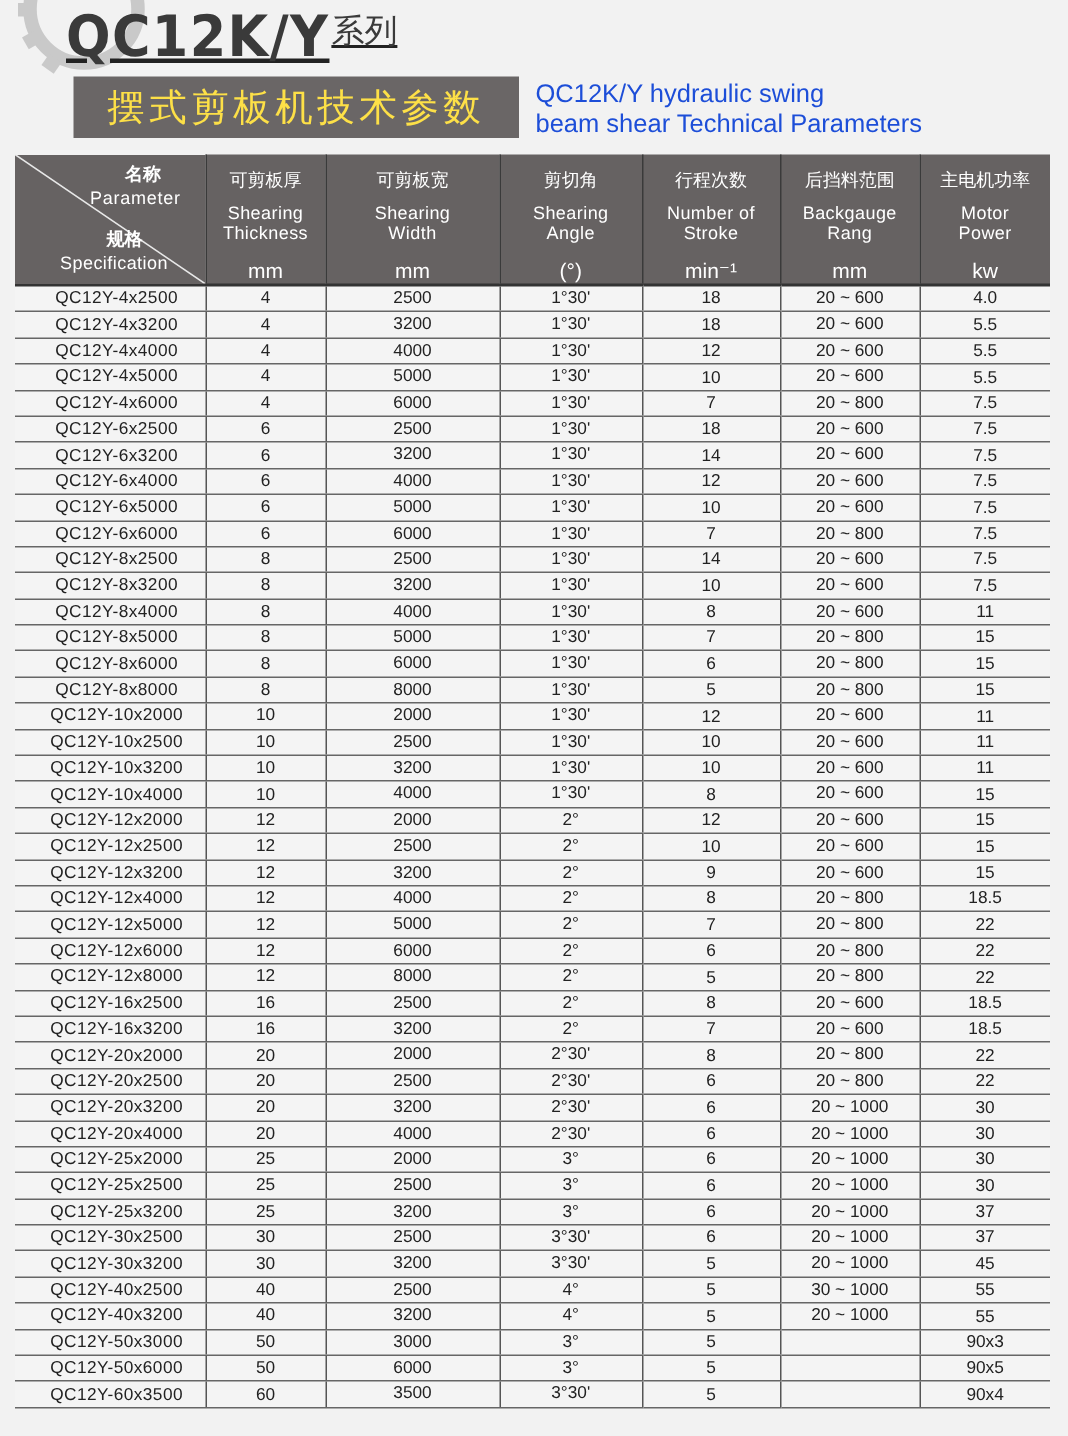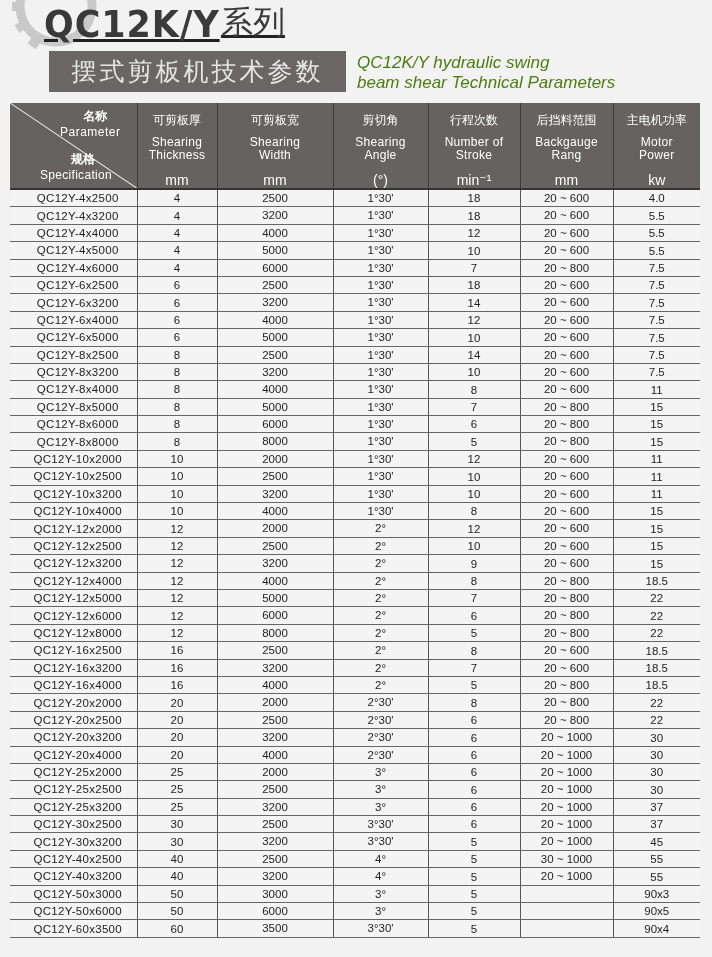--- a/index.html
+++ b/index.html
@@ -2,25 +2,25 @@
 <html><head>
 <meta charset="utf-8">
 <style>
   html, body { margin: 0; padding: 0; background: #f2f2f2; }
   body { width: 712px; height: 957px; position: relative; overflow: hidden;
          font-family: "Liberation Sans", "DejaVu Sans", sans-serif; color: #222; }
   .gear { position: absolute; left: 8px; top: -42px; width: 96px; height: 96px; }
   .title-main { position: absolute; left: 44px; top: 2px; height: 46px; display: flex; align-items: flex-start; text-decoration: underline; }
   .title-model { font-family: "DejaVu Sans", sans-serif; font-weight: bold; font-size: 38px; letter-spacing: 1px;
                  color: #3a3a3a; transform: scaleX(0.92); transform-origin: left bottom; line-height: 44px; }
-  .title-series { font-family: "DejaVu Sans", sans-serif; font-size: 32px; color: #3a3a3a; margin-left: -14px; line-height: 40px; }
+  .title-series { font-family: "DejaVu Sans", sans-serif; font-size: 22px; color: #3a3a3a; margin-left: -14px; line-height: 40px; }
   .subtitle-box { position: absolute; left: 49px; top: 51px; width: 297px; height: 41px; background: #6a6666;
-                  color: #e5e5e5; font-family: "DejaVu Sans", sans-serif; font-size: 25px; letter-spacing: 3px;
+                  color: #fde047; font-family: "DejaVu Sans", sans-serif; font-size: 25px; letter-spacing: 3px;
                   display: flex; align-items: center; justify-content: center; }
-  .subtitle-en { position: absolute; left: 357px; top: 53px; font-size: 17px; line-height: 20px; color: #4d7c0f; font-style: italic; }
+  .subtitle-en { position: absolute; left: 357px; top: 53px; font-size: 17px; line-height: 20px; color: #1d4ed8; }
 
   table.spec { position: absolute; left: 10px; top: 103px; width: 690px; border-collapse: collapse; table-layout: fixed; }
   table.spec col.c0 { width: 127px; } table.spec col.c1 { width: 80px; } table.spec col.c2 { width: 116px; }
   table.spec col.c3 { width: 95px; } table.spec col.c4 { width: 92px; } table.spec col.c5 { width: 93px; }
   table.spec col.c6 { width: 87px; }
   thead th { background: #666262; color: #fff; height: 83px; padding: 0; font-weight: normal; vertical-align: top;
              border-left: 1px solid #3a3a3a; border-bottom: 2px solid #333; }
   thead th:first-child { border-left: none; position: relative; }
   .h-cn { display: block; font-family: "DejaVu Sans", sans-serif; font-size: 12px; font-weight: normal; margin-top: 9px; }
   .h-en { display: block; font-size: 12px; line-height: 13px; margin-top: 7px; letter-spacing: 0.3px; }
@@ -201,20 +201,29 @@
       <tr>
         <td class="c0">QC12Y-6x5000</td>
         <td class="c1">6</td>
         <td class="c2">5000</td>
         <td class="c3">1°30'</td>
         <td class="c4">10</td>
         <td class="c5">20 ~ 600</td>
         <td class="c6">7.5</td>
       </tr>
       <tr>
+        <td class="c0">QC12Y-6x6000</td>
+        <td class="c1">6</td>
+        <td class="c2">6000</td>
+        <td class="c3">1°30'</td>
+        <td class="c4">7</td>
+        <td class="c5">20 ~ 800</td>
+        <td class="c6">7.5</td>
+      </tr>
+      <tr>
         <td class="c0">QC12Y-8x2500</td>
         <td class="c1">8</td>
         <td class="c2">2500</td>
         <td class="c3">1°30'</td>
         <td class="c4">14</td>
         <td class="c5">20 ~ 600</td>
         <td class="c6">7.5</td>
       </tr>
       <tr>
         <td class="c0">QC12Y-8x3200</td>
@@ -369,29 +378,20 @@
         <td class="c5">20 ~ 600</td>
         <td class="c6">18.5</td>
       </tr>
       <tr>
         <td class="c0">QC12Y-16x3200</td>
         <td class="c1">16</td>
         <td class="c2">3200</td>
         <td class="c3">2°</td>
         <td class="c4">7</td>
         <td class="c5">20 ~ 600</td>
-        <td class="c6">18.5</td>
-      </tr>
-      <tr>
-        <td class="c0">QC12Y-16x4000</td>
-        <td class="c1">16</td>
-        <td class="c2">4000</td>
-        <td class="c3">2°</td>
-        <td class="c4">5</td>
-        <td class="c5">20 ~ 800</td>
         <td class="c6">18.5</td>
       </tr>
       <tr>
         <td class="c0">QC12Y-20x2000</td>
         <td class="c1">20</td>
         <td class="c2">2000</td>
         <td class="c3">2°30'</td>
         <td class="c4">8</td>
         <td class="c5">20 ~ 800</td>
         <td class="c6">22</td>

